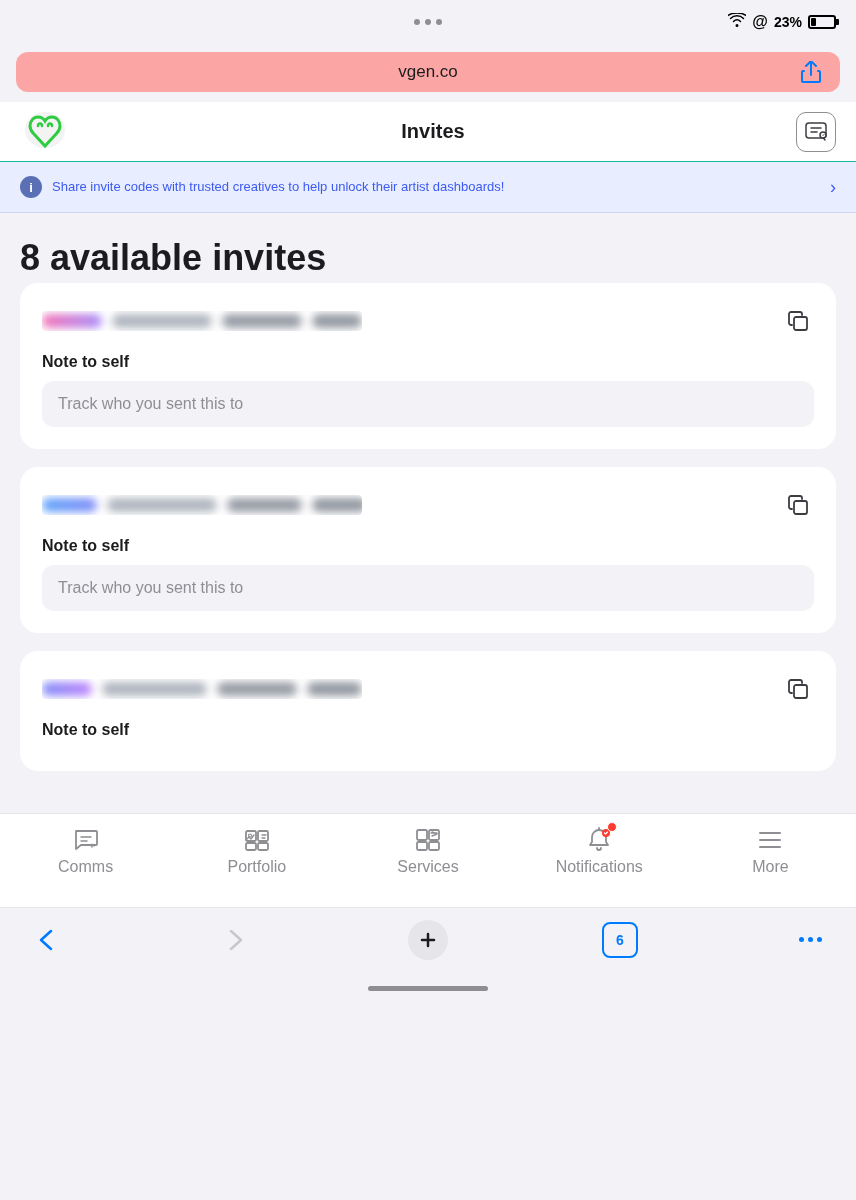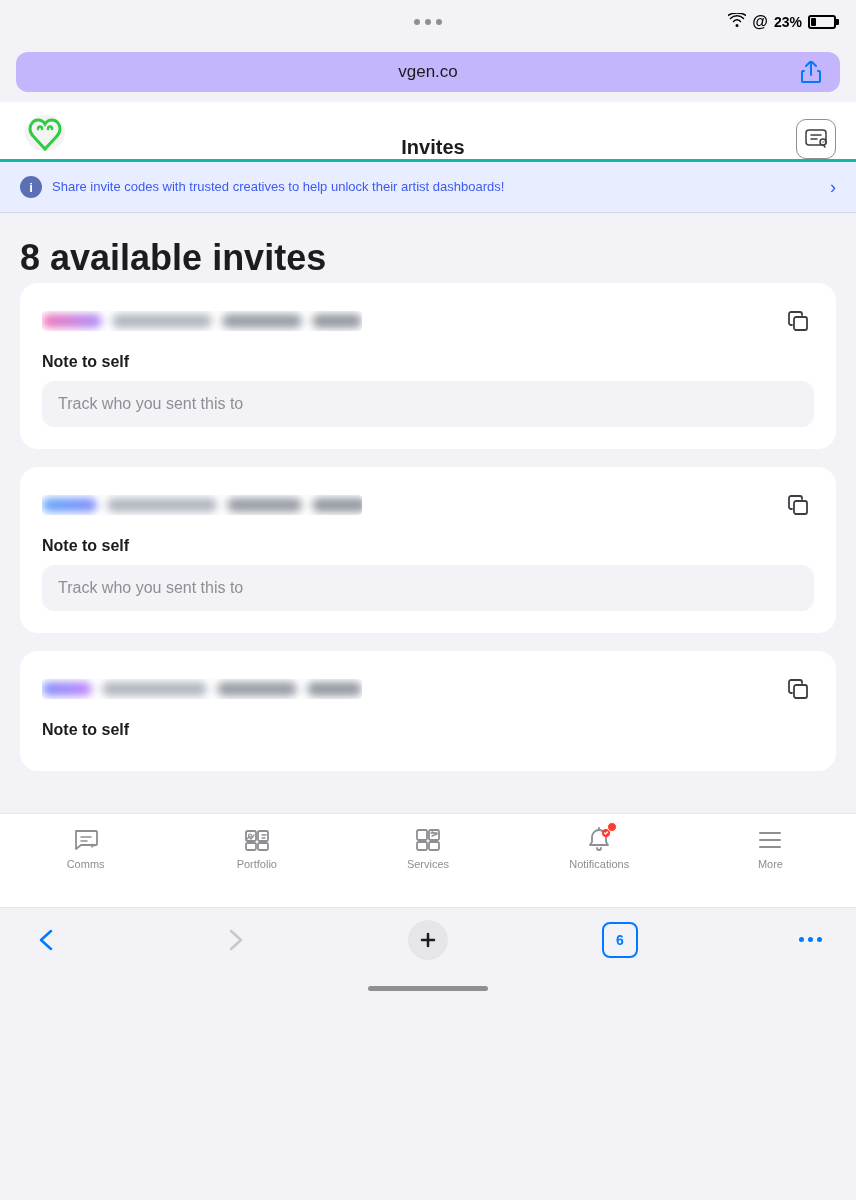--- a/index.html
+++ b/index.html
@@ -73,21 +73,21 @@
       background: #000;
       border-radius: 1px;
     }
 
     
     .url-bar-container {
       background: #f2f2f7;
       padding: 8px 16px 10px;
     }
     .url-bar {
-      background: #c4b5fd;
+      background: #fca5a5;
       border-radius: 12px;
       height: 40px;
       display: flex;
       align-items: center;
       justify-content: space-between;
       padding: 0 14px;
     }
     .url-text {
       font-size: 17px;
       color: #1c1c1e;
@@ -100,24 +100,24 @@
       display: flex;
       align-items: center;
       justify-content: center;
     }
 
     
     .app-header {
       background: #fff;
       height: 60px;
       display: flex;
-      align-items: flex-end;
+      align-items: center;
       justify-content: space-between;
       padding: 0 20px;
-      border-bottom: 3px solid #14b8a6;
+      border-bottom: 1px solid #14b8a6;
     }
     .page-title {
       font-size: 20px;
       font-weight: 700;
       color: #1c1c1e;
     }
     .compose-btn {
       width: 40px;
       height: 40px;
       border: 1.5px solid #8e8e93;
@@ -311,21 +311,21 @@
     }
     .nav-icon {
       width: 28px;
       height: 28px;
       display: flex;
       align-items: center;
       justify-content: center;
       position: relative;
     }
     .nav-label {
-      font-size: 11px;
+      font-size: 16px;
       color: #8e8e93;
     }
     .notification-badge {
       position: absolute;
       top: -4px;
       right: -4px;
       width: 10px;
       height: 10px;
       background: #ff3b30;
       border-radius: 50%;

